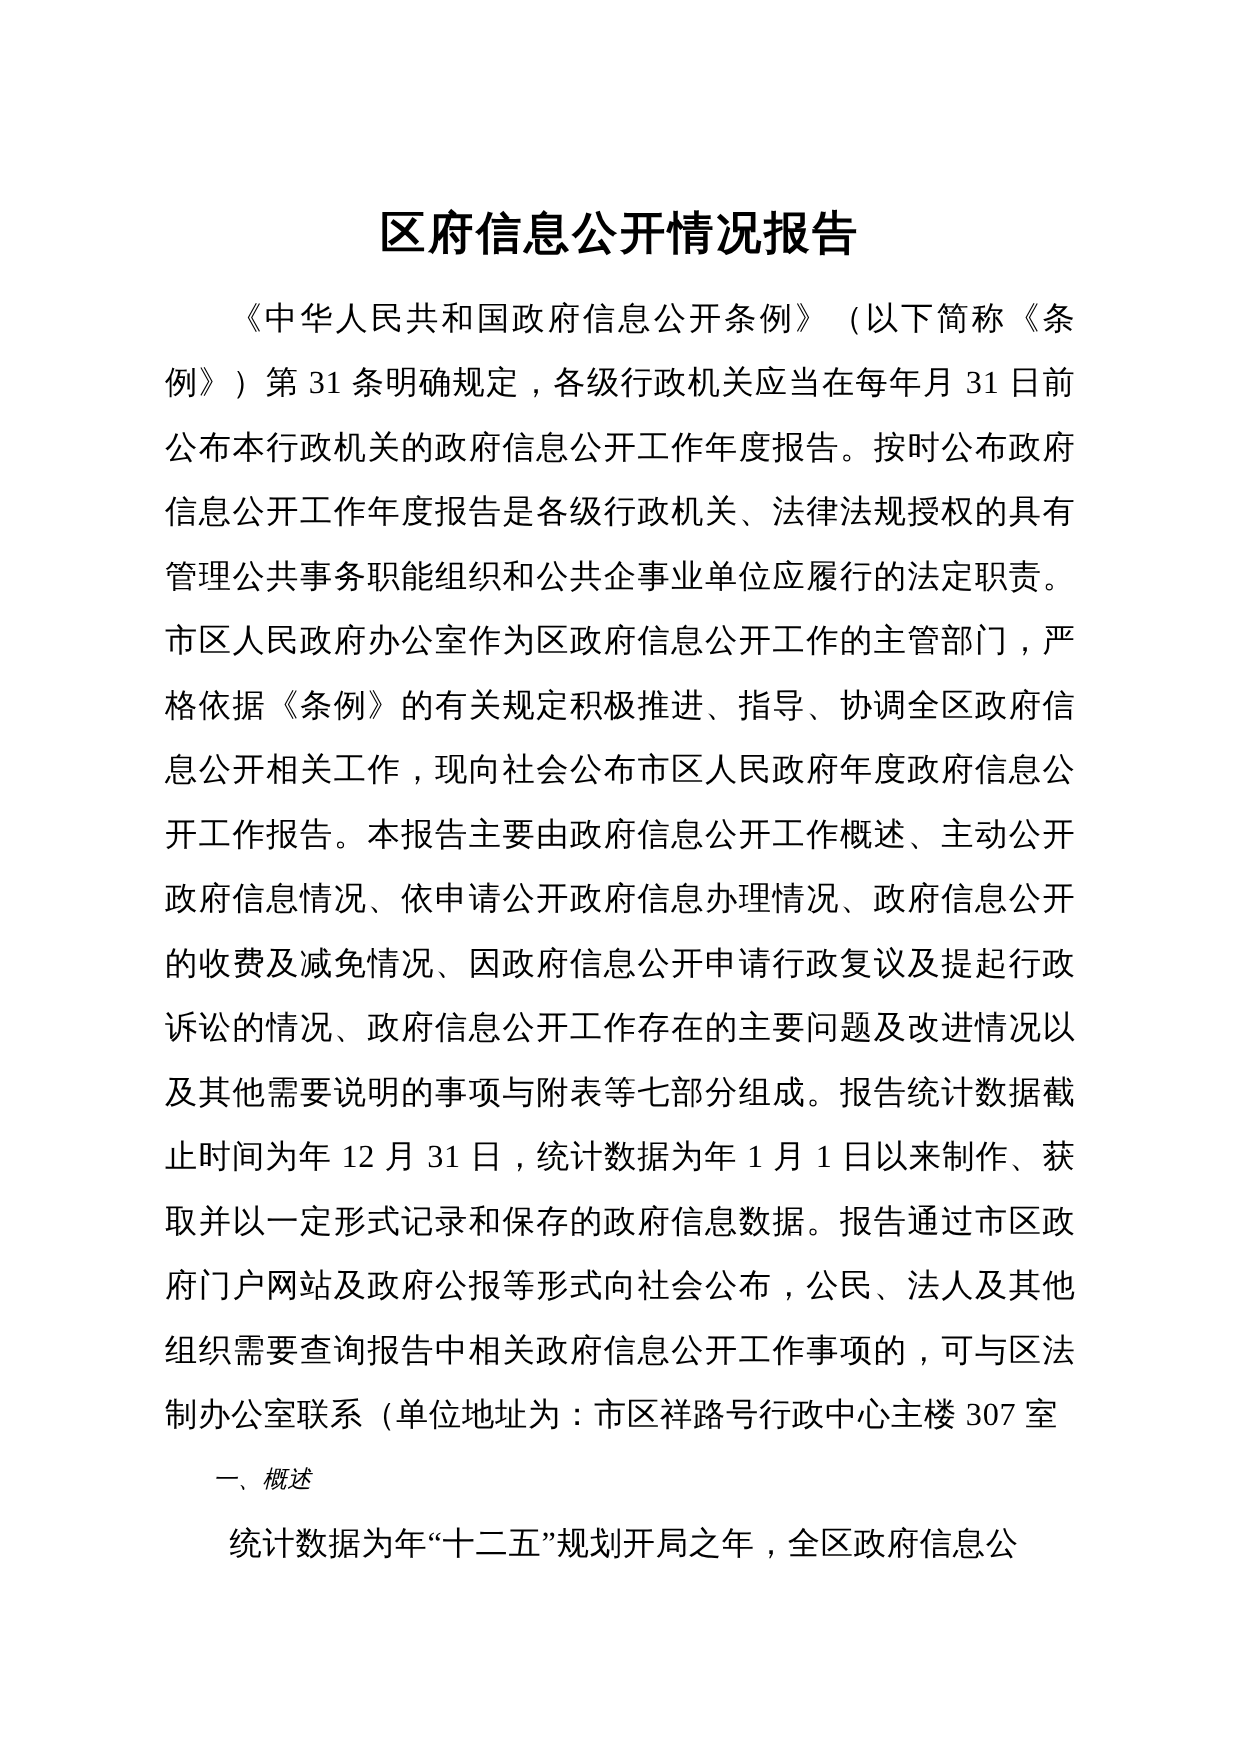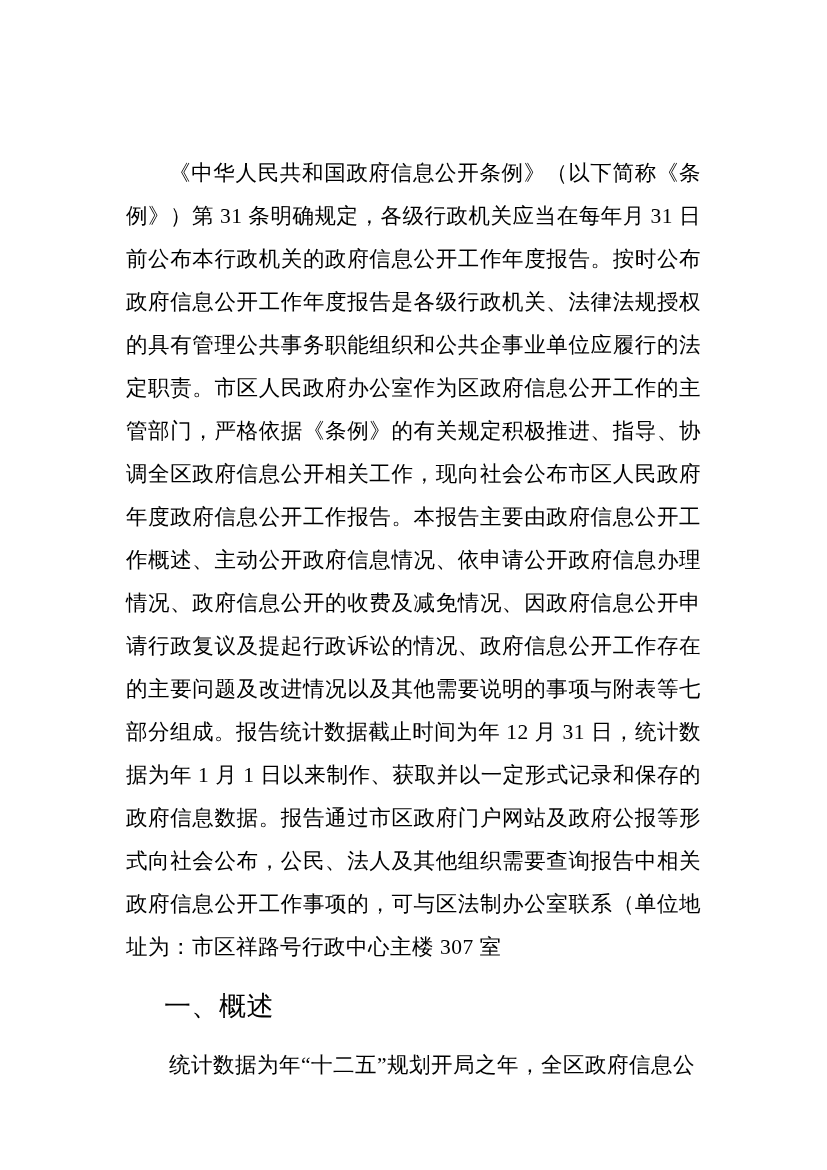--- a/index.html
+++ b/index.html
@@ -24,50 +24,52 @@
   }
   .doc-title {
     margin: 0 0 16px 0;
     font-size: 30px;
     font-weight: bold;
     text-align: center;
     letter-spacing: 2px;
     line-height: 1.3;
   }
   .para {
-    margin: 16px;
+    margin: 0;
     font-size: 21.5px;
     line-height: 43px;
     text-align: justify;
     text-justify: inter-ideograph;
     text-indent: 2em;
     letter-spacing: 0.5px;
     word-break: break-all;
   }
   .section-heading {
     margin: 0;
-    font-size: 27px;
+    font-size: 16px;
     line-height: 43px;
     text-indent: 2em;
     letter-spacing: 0.5px;
+    font-style: italic;
   }
   .page-footer {
     position: absolute;
     top: 1072px;
     left: 0;
     width: 100%;
     text-align: center;
     font-size: 16px;
     letter-spacing: 1px;
   }
 </style>
 </head>
 <body>
 
 <div class="page">
+  <h1 class="doc-title">区府信息公开情况报告</h1>
 
   <p class="para">《中华人民共和国政府信息公开条例》（以下简称《条例》）第 31 条明确规定，各级行政机关应当在每年月 31 日前公布本行政机关的政府信息公开工作年度报告。按时公布政府信息公开工作年度报告是各级行政机关、法律法规授权的具有管理公共事务职能组织和公共企事业单位应履行的法定职责。市区人民政府办公室作为区政府信息公开工作的主管部门，严格依据《条例》的有关规定积极推进、指导、协调全区政府信息公开相关工作，现向社会公布市区人民政府年度政府信息公开工作报告。本报告主要由政府信息公开工作概述、主动公开政府信息情况、依申请公开政府信息办理情况、政府信息公开的收费及减免情况、因政府信息公开申请行政复议及提起行政诉讼的情况、政府信息公开工作存在的主要问题及改进情况以及其他需要说明的事项与附表等七部分组成。报告统计数据截止时间为年 12 月 31 日，统计数据为年 1 月 1 日以来制作、获取并以一定形式记录和保存的政府信息数据。报告通过市区政府门户网站及政府公报等形式向社会公布，公民、法人及其他组织需要查询报告中相关政府信息公开工作事项的，可与区法制办公室联系（单位地址为：市区祥路号行政中心主楼 307 室</p>
 
   <p class="section-heading">一、概述</p>
 
   <p class="para">统计数据为年“十二五”规划开局之年，全区政府信息公</p>
 
 </div>
 
 </body></html>

